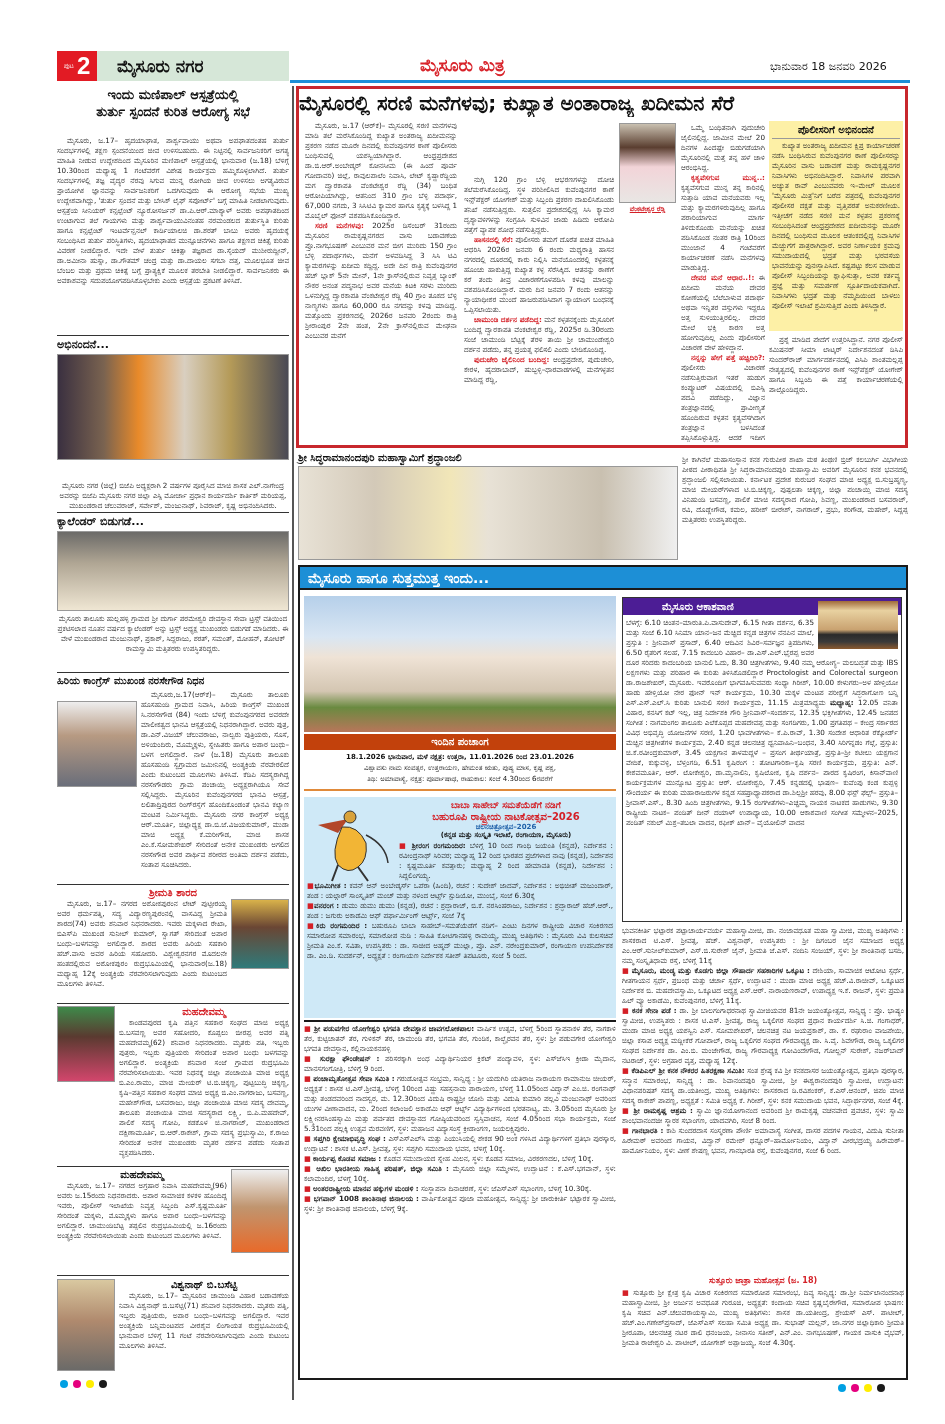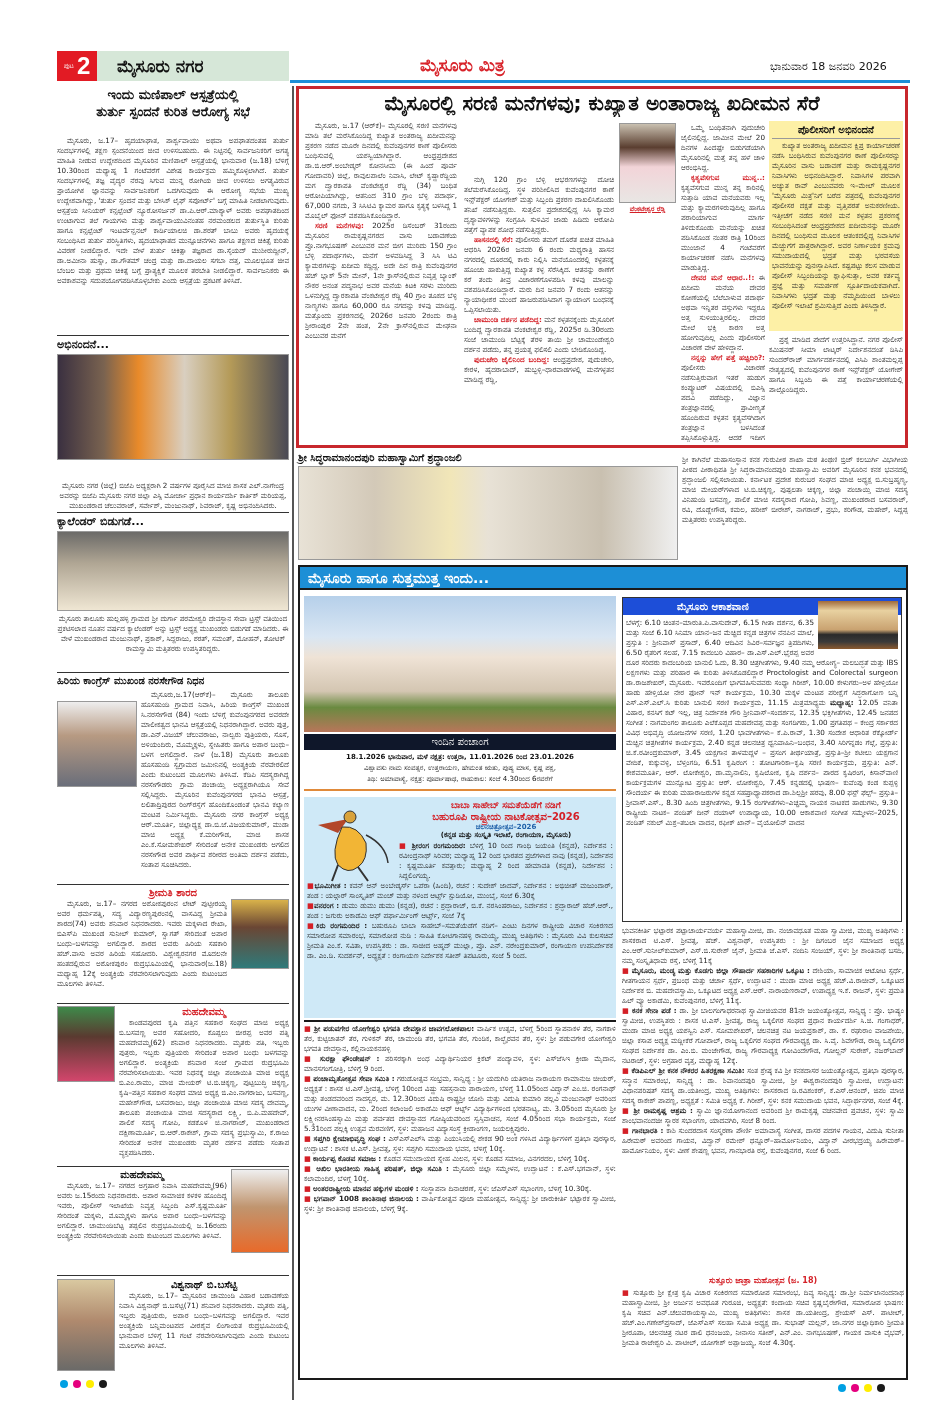--- a/index.html
+++ b/index.html
@@ -93,21 +93,21 @@
 <div class="abs" style="left:60px;top:1380px;display:flex;gap:5px">
   <span style="width:8px;height:8px;border-radius:50%;background:#00a0e3"></span>
     <span style="width:8px;height:8px;border-radius:50%;background:#e5007e"></span>
     <span style="width:8px;height:8px;border-radius:50%;background:#ffed00"></span>
     <span style="width:8px;height:8px;border-radius:50%;background:#1a1a1a"></span>
 </div>
 
 <div class="abs" style="left:292px;top:86px;width:2px;height:1314px;background:#555"></div>
 
 <div class="abs box-red" style="left:296px;top:86px;width:612px;height:362px">
-  <div style="font-size:20px;font-weight:bold;text-align:center;line-height:28px;white-space:nowrap;overflow:hidden">ಮೈಸೂರಲ್ಲಿ ಸರಣಿ ಮನೆಗಳವು; ಕುಖ್ಯಾತ ಅಂತಾರಾಜ್ಯ ಖದೀಮನ ಸೆರೆ</div>
+  <div style="font-size:20px;font-weight:bold;line-height:28px;white-space:nowrap;overflow:hidden">ಮೈಸೂರಲ್ಲಿ ಸರಣಿ ಮನೆಗಳವು; ಕುಖ್ಯಾತ ಅಂತಾರಾಜ್ಯ ಖದೀಮನ ಸೆರೆ</div>
   <div class="txt" style="position:absolute;left:6px;top:32px;width:152px;height:322px;overflow:hidden">
     <p>ಮೈಸೂರು, ಜ.17 (ಆರ್‌ಕೆ)– ಮೈಸೂರಲ್ಲಿ ಸರಣಿ ಮನೆಗಳವು ಮಾಡಿ ತಲೆ ಮರೆಸಿಕೊಂಡಿದ್ದ ಕುಖ್ಯಾತ ಅಂತರಾಜ್ಯ ಖದೀಮನನ್ನು ಪ್ರಕರಣ ನಡೆದ ಮೂರೇ ದಿನದಲ್ಲಿ ಕುವೆಂಪುನಗರ ಠಾಣೆ ಪೊಲೀಸರು ಬಂಧಿಸುವಲ್ಲಿ ಯಶಸ್ವಿಯಾಗಿದ್ದಾರೆ. ಆಂಧ್ರಪ್ರದೇಶದ ಡಾ.ಬಿ.ಆರ್.ಅಂಬೇಡ್ಕರ್ ಕೋನಸೀಮ (ಈ ಹಿಂದೆ ಪೂರ್ವ ಗೋದಾವರಿ) ಜಿಲ್ಲೆ, ರಾವುಲಪಾಲೆಂ ನಿವಾಸಿ, ಲೇಟ್ ಕೃಷ್ಣಾರೆಡ್ಡಿಯ ಮಗ ದ್ವಾರಕಾಪತಿ ವೆಂಕಟೇಶ್ವರ ರೆಡ್ಡಿ (34) ಬಂಧಿತ ಆರೋಪಿಯಾಗಿದ್ದು, ಆತನಿಂದ 310 ಗ್ರಾಂ ಬೆಳ್ಳಿ ಪದಾರ್ಥ, 67,000 ನಗದು, 3 ಸಿಸಿಟಿವಿ ಕ್ಯಾಮರ ಹಾಗೂ ಕೃತ್ಯಕ್ಕೆ ಬಳಸಿದ್ದ 1 ಮೊಬೈಲ್ ಫೋನ್ ವಶಪಡಿಸಿಕೊಂಡಿದ್ದಾರೆ.</p>
     <p><span class="red">ಸರಣಿ ಮನೆಗಳವು:</span> <span>2025ರ ಡಿಸೆಂಬರ್ 31ರಂದು ಮೈಸೂರಿನ ರಾಮಕೃಷ್ಣನಗರದ ವಾಸು ಬಡಾವಣೆಯ ಪ್ರೊ.ನಾಗಭೂಷಣ್ ಎಂಬುವರ ಮನೆ ಬೀಗ ಮುರಿದು 150 ಗ್ರಾಂ ಬೆಳ್ಳಿ ಪದಾರ್ಥಗಳು, ಮನೆಗೆ ಅಳವಡಿಸಿದ್ದ 3 ಸಿಸಿ ಟಿವಿ ಕ್ಯಾಮರಗಳನ್ನು ಖದೀಮ ಕದ್ದಿದ್ದ. ಅದೇ ದಿನ ರಾತ್ರಿ ಕುವೆಂಪುನಗರ ಹೆಚ್ ಬ್ಲಾಕ್ 5ನೇ ಮೇನ್, 1ನೇ ಕ್ರಾಸ್‌ನಲ್ಲಿರುವ ನಿವೃತ್ತ ಬ್ಯಾಂಕ್ ನೌಕರ ಅನಂತ ಪದ್ಮನಾಭ ಅವರ ಮನೆಯ ಕಿಟಕಿ ಸರಳು ಮುರಿದು ಒಳನುಗ್ಗಿದ್ದ ದ್ವಾರಕಾಪತಿ ವೆಂಕಟೇಶ್ವರ ರೆಡ್ಡಿ 40 ಗ್ರಾಂ ತೂಕದ ಬೆಳ್ಳಿ ನಾಣ್ಯಗಳು ಹಾಗೂ 60,000 ರೂ ನಗದನ್ನು ಕಳವು ಮಾಡಿದ್ದ. ಮತ್ತೊಂದು ಪ್ರಕರಣದಲ್ಲಿ 2026ರ ಜನವರಿ 2ರಂದು ರಾತ್ರಿ ಶ್ರೀರಾಂಪುರ 2ನೇ ಹಂತ, 2ನೇ ಕ್ರಾಸ್‌ನಲ್ಲಿರುವ ಮೇಘನಾ ಎಂಬುವರ ಮನೆಗೆ</span></p>
   </div>
   <div class="txt" style="position:absolute;left:165px;top:86px;width:150px;height:268px;overflow:hidden">
     <p>ನುಗ್ಗಿ 120 ಗ್ರಾಂ ಬೆಳ್ಳಿ ಆಭರಣಗಳನ್ನು ದೋಚಿ ತಲೆಮರೆಸಿಕೊಂಡಿದ್ದ. ಸ್ಥಳ ಪರಿಶೀಲಿಸಿದ ಕುವೆಂಪುನಗರ ಠಾಣೆ ಇನ್ಸ್‌ಪೆಕ್ಟರ್ ಯೋಗೇಶ್ ಮತ್ತು ಸಿಬ್ಬಂದಿ ಪ್ರಕರಣ ದಾಖಲಿಸಿಕೊಂಡು ತನಿಖೆ ನಡೆಸುತ್ತಿದ್ದರು. ಸುತ್ತಲಿನ ಪ್ರದೇಶದಲ್ಲಿದ್ದ ಸಿಸಿ ಕ್ಯಾಮರ ದೃಶ್ಯಾವಳಿಗಳನ್ನು ಸಂಗ್ರಹಿಸಿ ಸುಳಿವಿನ ಜಾಡು ಹಿಡಿದು ಆರೋಪಿ ಪತ್ತೆಗೆ ವ್ಯಾಪಕ ಶೋಧ ನಡೆಸುತ್ತಿದ್ದರು.</p>
     <p><span class="red">ಹಾಸನದಲ್ಲಿ ಸೆರೆ:</span> <span>ಪೊಲೀಸರು ತಮಗೆ ದೊರೆತ ಖಚಿತ ಮಾಹಿತಿ ಆಧರಿಸಿ 2026ರ ಜನವರಿ 6 ರಂದು ಮಧ್ಯರಾತ್ರಿ ಹಾಸನ ನಗರದಲ್ಲಿ ದೂರದಲ್ಲಿ ಕಾರು ನಿಲ್ಲಿಸಿ ಮನೆಯೊಂದರಲ್ಲಿ ಕಳ್ಳತನಕ್ಕೆ ಹೊಂಚು ಹಾಕುತ್ತಿದ್ದ ಕುಖ್ಯಾತ ಕಳ್ಳ ಸೆರೆಸಿಕ್ಕಿದ. ಆತನನ್ನು ಠಾಣೆಗೆ ಕರೆ ತಂದು ತೀವ್ರ ವಿಚಾರಣೆಗೊಳಪಡಿಸಿ ಕಳವು ಮಾಲನ್ನು ವಶಪಡಿಸಿಕೊಂಡಿದ್ದಾರೆ. ಮರು ದಿನ ಜನವರಿ 7 ರಂದು ಆತನನ್ನು ನ್ಯಾಯಾಧೀಶರ ಮುಂದೆ ಹಾಜರುಪಡಿಸಿದಾಗ ನ್ಯಾಯಾಂಗ ಬಂಧನಕ್ಕೆ ಒಪ್ಪಿಸಲಾಯಿತು.</span></p>
     <p><span class="red">ಚಾಮುಂಡಿ ದರ್ಶನ ಪಡೆದಿದ್ದ:</span> <span>ಮನೆ ಕಳ್ಳತನಕ್ಕೆಂದು ಮೈಸೂರಿಗೆ ಬಂದಿದ್ದ ದ್ವಾರಕಾಪತಿ ವೆಂಕಟೇಶ್ವರ ರೆಡ್ಡಿ, 2025ರ ಡಿ.30ರಂದು ಸಂಜೆ ಚಾಮುಂಡಿ ಬೆಟ್ಟಕ್ಕೆ ತೆರಳಿ ತಾಯಿ ಶ್ರೀ ಚಾಮುಂಡೇಶ್ವರಿ ದರ್ಶನ ಪಡೆದು, ತನ್ನ ಪ್ರಯತ್ನ ಫಲಿಸಲಿ ಎಂದು ಬೇಡಿಕೊಂಡಿದ್ದ.</span></p>
     <p><span class="red">ಪುದುಚೇರಿ ಜೈಲಿನಿಂದ ಬಂದಿದ್ದ:</span> <span>ಆಂಧ್ರಪ್ರದೇಶ, ಪುದುಚೇರಿ, ಕೇರಳ, ಹೈದರಾಬಾದ್, ಹುಬ್ಬಳ್ಳಿ–ಧಾರವಾಡಗಳಲ್ಲಿ ಮನೆಗಳ್ಳತನ ಮಾಡಿದ್ದ ರೆಡ್ಡಿ,</span></p>
   </div>
@@ -134,21 +134,21 @@
 <div class="abs" style="left:298px;top:452px;width:380px">
   <div style="font-size:10px;font-weight:bold">ಶ್ರೀ ಸಿದ್ಧರಾಮಾನಂದಪುರಿ ಮಹಾಸ್ವಾಮಿಗೆ ಶ್ರದ್ಧಾಂಜಲಿ</div>
   <div class="photo" style="height:94px;margin-top:2px;background:linear-gradient(90deg,#e8e2d6,#d3c9b8 20%,#f1e6b8 40%,#e8e2d6 50%,#c9c0b0 80%,#efefef)"></div>
 </div>
 <div class="txt abs" style="left:682px;top:455px;width:226px;height:108px;overflow:hidden"><span>ಶ್ರೀ ಕಾಗಿನೆಲೆ ಮಹಾಸಂಸ್ಥಾನ ಕನಕ ಗುರುಪೀಠ ಶಾಖಾ ಮಠ ತಿಂಥಣಿ ಬ್ರಿಜ್ ಕಲಬುರ್ಗಿ ವಿಭಾಗೀಯ ಪೀಠದ ಪೀಠಾಧಿಪತಿ ಶ್ರೀ ಸಿದ್ಧರಾಮಾನಂದಪುರಿ ಮಹಾಸ್ವಾಮಿ ಅವರಿಗೆ ಮೈಸೂರಿನ ಕನಕ ಭವನದಲ್ಲಿ ಶ್ರದ್ಧಾಂಜಲಿ ಸಲ್ಲಿಸಲಾಯಿತು. ಕರ್ನಾಟಕ ಪ್ರದೇಶ ಕುರುಬರ ಸಂಘದ ಮಾಜಿ ಅಧ್ಯಕ್ಷ ಬಿ.ಸುಬ್ರಹ್ಮಣ್ಯ, ಮಾಜಿ ಮೇಯರ್‌ಗಳಾದ ಟಿ.ಬಿ.ಚಿಕ್ಕಣ್ಣ, ಪುಷ್ಪಲತಾ ಚಿಕ್ಕಣ್ಣ, ಜಿಲ್ಲಾ ಪಂಚಾಯ್ತಿ ಮಾಜಿ ಸದಸ್ಯ ವಿನಿಹುಂಡಿ ಬಸವಣ್ಣ, ಪಾಲಿಕೆ ಮಾಜಿ ಸದಸ್ಯರಾದ ಗೋಪಿ, ಶಿವಣ್ಣ, ಮುಖಂಡರಾದ ಬಸವರಾಜ್, ರವಿ, ದೊಡ್ಡೇಗೌಡ, ಕಮಲ, ಹರೀಶ್ ಬೀರೇಶ್, ನಾಗರಾಜ್, ಪ್ರಭು, ಕರಿಗೌಡ, ಮಹೇಶ್, ಸಿದ್ದಪ್ಪ ಮತ್ತಿತರರು ಉಪಸ್ಥಿತರಿದ್ದರು.</span></div>
 
 <div class="abs" style="left:298px;top:565px;width:610px;height:25px;background:#1d8fd6;color:#fff;font-size:14px;font-weight:bold;padding:3px 8px;border:2px solid #1a1a1a">ಮೈಸೂರು ಹಾಗೂ ಸುತ್ತಮುತ್ತ ಇಂದು...</div>
 <div class="abs" style="left:298px;top:590px;width:610px;height:790px;border:2px solid #1a1a1a;border-top:none"></div>
 
 <div class="abs" style="left:304px;top:596px;width:312px;height:136px;background:linear-gradient(180deg,#b6d0ea 0%,#d9e6f3 30%,#efe3d6 45%,#d4c6b2 70%,#6a8a40 82%,#b8765a 100%)"></div>
-<div class="abs" style="left:304px;top:734px;width:312px;height:16px;background:#0f172a;color:#fff;font-size:10px;font-weight:normal;text-align:center;line-height:16px">ಇಂದಿನ ಪಂಚಾಂಗ</div>
+<div class="abs" style="left:304px;top:734px;width:312px;height:16px;background:#c2410c;color:#fff;font-size:10px;font-weight:bold;text-align:center;line-height:16px">ಇಂದಿನ ಪಂಚಾಂಗ</div>
 <div class="abs" style="left:304px;top:752px;width:312px;font-size:7px;line-height:11px;text-align:center;border-bottom:2px solid #e08a3a;padding-bottom:4px">
   <div style="font-weight:bold">18.1.2026 ಭಾನುವಾರ, ಮಳೆ ನಕ್ಷತ್ರ: ಉತ್ತರಾ, 11.01.2026 ರಿಂದ 23.01.2026</div>
   <div>ವಿಶ್ವಾವಸು ನಾಮ ಸಂವತ್ಸರ, ಉತ್ತರಾಯಣ, ಹೇಮಂತ ಋತು, ಪುಷ್ಯ ಮಾಸ, ಕೃಷ್ಣ ಪಕ್ಷ,</div>
   <div>ತಿಥಿ: ಅಮಾವಾಸ್ಯೆ, ನಕ್ಷತ್ರ: ಪೂರ್ವಾಷಾಢ, ರಾಹುಕಾಲ: ಸಂಜೆ 4.30ರಿಂದ 6ರವರೆಗೆ</div>
 </div>
 
 <div class="abs" style="left:304px;top:797px;width:312px;height:221px;background:#cfe9f7;padding:3px">
   <svg style="position:absolute;left:4px;top:8px" width="88" height="80" viewBox="0 0 88 80">
     <path d="M10 20 L40 14 L30 28 Z" fill="#b3472a"></path>
     <circle cx="42" cy="12" r="6" fill="#d9a23a" stroke="#333"></circle>
@@ -169,28 +169,28 @@
     <p style="text-indent:0"><b style="color:#d42027">■</b><b>ಕಿರು ರಂಗಮಂದಿರ :</b> <span>ಬಹುರೂಪಿ ಬಾಬಾ ಸಾಹೇಬ್–ಸಮತೆಯೆಡೆಗೆ ನಡಿಗೆ– ಎಂಟು ದಿನಗಳ ರಾಷ್ಟ್ರೀಯ ವಿಚಾರ ಸಂಕಿರಣದ ಸಮಾರೋಪ ಸಮಾರಂಭ, ಸಮಾರೋಪ ನುಡಿ : ಸಾಹಿತಿ ಕೋಟಿಗಾನಹಳ್ಳಿ ರಾಮಯ್ಯ, ಮುಖ್ಯ ಅತಿಥಿಗಳು : ಮೈಸೂರು ವಿವಿ ಕುಲಸಚಿವೆ ಶ್ರೀಮತಿ ಎಂ.ಕೆ. ಸವಿತಾ, ಉಪಸ್ಥಿತರು : ಡಾ. ಸಾಜೀದ ಅಹ್ಮದ್ ಮುಲ್ಲಾ, ಪ್ರೊ. ಎನ್. ನರೇಂದ್ರಕುಮಾರ್, ರಂಗಾಯಣ ಉಪನಿರ್ದೇಶಕ ಡಾ. ಎಂ.ಡಿ. ಸುದರ್ಶನ್, ಅಧ್ಯಕ್ಷತೆ : ರಂಗಾಯಣ ನಿರ್ದೇಶಕ ಸತೀಶ್ ತಿಪಟೂರು, ಸಂಜೆ 5 ರಿಂದ.</span></p>
   </div>
 </div>
 <div class="abs" style="left:304px;top:1020px;width:312px;height:2px;background:#1a1a1a"></div>
 
 <div class="txt abs" style="left:304px;top:1024px;width:312px;height:350px;overflow:hidden">
   <p style="text-indent:0"><b style="color:#d42027">■</b> <b>ಶ್ರೀ ಪಡುವಗೇರ ಯೋಗೇಶ್ವರಿ ಭಗವತಿ ದೇವಸ್ಥಾನ ಜಾವಗಲೋಕಪಾಲ:</b> <span>ವಾರ್ಷಿಕ ಉತ್ಸವ, ಬೆಳಿಗ್ಗೆ 5ರಿಂದ ಸ್ಥಾಪನಾಕಳ ತೆರ, ನಾಗಕಾಳಿ ತೆರ, ಕುಟ್ಟಿಚಾತನ್ ತೆರ, ಗುಳಿಕನ್ ತೆರ, ಚಾಮುಂಡಿ ತೆರ, ಭಗವತಿ ತೆರ, ಗುಂಡಿಕ, ಕಾಲ್ಭೈರವನ ತೆರ, ಸ್ಥಳ: ಶ್ರೀ ಪಡುವಗೇರ ಯೋಗೇಶ್ವರಿ ಭಗವತಿ ದೇವಸ್ಥಾನ, ಕೆಲ್ಲಿನಾಯಕನಹಳ್ಳಿ</span></p>
   <p style="text-indent:0"><b style="color:#d42027">■</b> <b>ಸುರಕ್ಷಾ ಫೌಂಡೇಷನ್ :</b> <span>ಪರಿಸರಕ್ಕಾಗಿ ಅಂಧ ವಿದ್ಯಾರ್ಥಿನಿಯರ ಕ್ರಿಕೆಟ್ ಪಂದ್ಯಾವಳಿ, ಸ್ಥಳ: ಎಸ್‌ಜೆಸಿಇ ಕ್ರೀಡಾ ಮೈದಾನ, ಮಾನಸಗಂಗೋತ್ರಿ, ಬೆಳಿಗ್ಗೆ 9 ರಿಂದ.</span></p>
   <p style="text-indent:0"><b style="color:#d42027">■</b> <b>ಪಂಚಾಮೃತೋತ್ಸವ ಸೇವಾ ಸಮಿತಿ :</b> <span>ಗರುಡೋತ್ಸವ ಸಂಭ್ರಮ, ಸಾನ್ನಿಧ್ಯ : ಶ್ರೀ ಯದುಗಿರಿ ಯತಿರಾಜ ನಾರಾಯಣ ರಾಮಾನುಜ ಜೀಯರ್, ಅಧ್ಯಕ್ಷತೆ : ಶಾಸಕ ಟಿ.ಎಸ್.ಶ್ರೀವತ್ಸ, ಬೆಳಿಗ್ಗೆ 10ರಿಂದ ವಿಷ್ಣು ಸಹಸ್ರನಾಮ ಪಾರಾಯಣ, ಬೆಳಿಗ್ಗೆ 11.05ರಿಂದ ವಿದ್ವಾನ್ ಎಂ.ಜಿ. ರಂಗನಾಥ್ ಮತ್ತು ತಂಡದವರಿಂದ ನಾದಸ್ವರ, ಮ. 12.30ರಿಂದ ವಿದುಷಿ ರಾಷ್ಟ್ರಶ್ರೀ ಜೋಶಿ ಮತ್ತು ವಿದುಷಿ ಕುಮಾರಿ ಪಲ್ಲವಿ ಮಂಜುನಾಥ್ ಅವರಿಂದ ಯುಗಳ ವೀಣಾವಾದನ, ಮ. 2ರಿಂದ ಕಲಾಂಜಲಿ ಅಕಾಡೆಮಿ ಆಫ್ ಆರ್ಟ್ಸ್ ವಿದ್ಯಾರ್ಥಿಗಳಿಂದ ಭರತನಾಟ್ಯ, ಮ. 3.05ರಿಂದ ಮೈಸೂರು ಶ್ರೀ ಲಕ್ಷ್ಮೀನರಸಿಂಹಸ್ವಾಮಿ ಮತ್ತು ಪರ್ವತದ ದೇವಸ್ಥಾನದ ಗೋಷ್ಠಿಯವರಿಂದ ಸ್ವಸ್ತಿವಾಚನ, ಸಂಜೆ 4.05ರಿಂದ ಸಭಾ ಕಾರ್ಯಕ್ರಮ, ಸಂಜೆ 5.31ರಿಂದ ಪಲ್ಲಕ್ಕಿ ಉತ್ಸವ ಮೆರವಣಿಗೆ, ಸ್ಥಳ: ಮಹಾಜನ ವಿದ್ಯಾಸಂಸ್ಥೆ ಕ್ರೀಡಾಂಗಣ, ಜಯಲಕ್ಷ್ಮಿಪುರಂ.</span></p>
   <p style="text-indent:0"><b style="color:#d42027">■</b> <b>ಸಪ್ತಗಿರಿ ಕ್ಷೇಮಾಭಿವೃದ್ಧಿ ಸಂಘ :</b> <span>ಎಸ್‌ಎಸ್‌ಎಲ್‌ಸಿ ಮತ್ತು ಪಿಯುಸಿಯಲ್ಲಿ ಶೇಕಡ 90 ಅಂಕ ಗಳಿಸಿದ ವಿದ್ಯಾರ್ಥಿಗಳಿಗೆ ಪ್ರತಿಭಾ ಪುರಸ್ಕಾರ, ಉದ್ಘಾಟನೆ : ಶಾಸಕ ಟಿ.ಎಸ್. ಶ್ರೀವತ್ಸ, ಸ್ಥಳ: ಸಪ್ತಗಿರಿ ಸಮುದಾಯ ಭವನ, ಬೆಳಿಗ್ಗೆ 10ಕ್ಕೆ.</span></p>
-  <p style="text-indent:0"><b style="color:#d42027">■</b> <b>ಕಾರ್ಯಪ್ಪ ಕೊಡವ ಸಮಾಜ :</b> <span>ಕೊಡವ ಸಮುದಾಯದ ಸ್ನೇಹ ಮಿಲನ, ಸ್ಥಳ: ಕೊಡವ ಸಮಾಜ, ವಿನಗರದಲ, ಬೆಳಿಗ್ಗೆ 10ಕ್ಕೆ.</span></p>
+  <p style="text-indent:0"><b style="color:#d42027">■</b> <b>ಕಾರ್ಯಪ್ಪ ಕೊಡವ ಸಮಾಜ :</b> <span>ಕೊಡವ ಸಮುದಾಯದ ಸ್ನೇಹ ಮಿಲನ, ಸ್ಥಳ: ಕೊಡವ ಸಮಾಜ, ವಿರಕರಣದಲ, ಬೆಳಿಗ್ಗೆ 10ಕ್ಕೆ.</span></p>
   <p style="text-indent:0"><b style="color:#d42027">■</b> <b>ಅಖಿಲ ಭಾರತೀಯ ಸಾಹಿತ್ಯ ಪರಿಷತ್, ಜಿಲ್ಲಾ ಸಮಿತಿ :</b> <span>ಮೈಸೂರು ಜಿಲ್ಲಾ ಸಮ್ಮೇಳನ, ಉದ್ಘಾಟನೆ : ಕೆ.ಎಸ್.ಭಗವಾನ್, ಸ್ಥಳ: ಕಲಾಮಂದಿರ, ಬೆಳಿಗ್ಗೆ 10ಕ್ಕೆ.</span></p>
   <p style="text-indent:0"><b style="color:#d42027">■</b> <b>ಅಂತರರಾಷ್ಟ್ರೀಯ ಮಾನವ ಹಕ್ಕುಗಳ ಮಂಡಳಿ :</b> <span>ಸಂಸ್ಥಾಪನಾ ದಿನಾಚರಣೆ, ಸ್ಥಳ: ಜೆಎಸ್‌ಎಸ್ ಸಭಾಂಗಣ, ಬೆಳಿಗ್ಗೆ 10.30ಕ್ಕೆ.</span></p>
   <p style="text-indent:0"><b style="color:#d42027">■</b> <b>ಭಗವಾನ್ 1008 ಶಾಂತಿನಾಥ ಜಿನಾಲಯ :</b> <span>ವಾರ್ಷಿಕೋತ್ಸವ ಪೂಜಾ ಮಹೋತ್ಸವ, ಸಾನ್ನಿಧ್ಯ: ಶ್ರೀ ಚಾರುಕೀರ್ತಿ ಭಟ್ಟಾರಕ ಸ್ವಾಮೀಜಿ, ಸ್ಥಳ: ಶ್ರೀ ಶಾಂತಿನಾಥ ಜಿನಾಲಯ, ಬೆಳಿಗ್ಗೆ 9ಕ್ಕೆ.</span></p>
 </div>
 
 <div class="abs" style="left:622px;top:597px;width:280px;height:325px;border:1px solid #333">
-  <div style="background:#1d4ed8;color:#fff;font-size:10px;font-weight:bold;height:17px;line-height:17px;padding-left:54px">ಮೈಸೂರು ಆಕಾಶವಾಣಿ</div>
+  <div style="background:#4c1d95;color:#fff;font-size:10px;font-weight:bold;height:17px;line-height:17px;padding-left:39px">ಮೈಸೂರು ಆಕಾಶವಾಣಿ</div>
   <div style="position:absolute;right:3px;top:3px;width:80px;height:48px;background:linear-gradient(180deg,#a06a3a,#e8d1a0 20%,#c9a270 60%,#2a2a2a 70%,#3a3a3a 85%,#8a5a30)"></div>
   <div class="txt" style="padding:3px;height:303px;overflow:hidden">
     <div style="float:right;width:84px;height:36px"></div>
     <span>ಬೆಳಗ್ಗೆ: 6.10 ಚಿಂತನ–ಮಾರುತಿ.ಪಿ.ವಾಸುದೇವ್, 6.15 ಗೀತಾ ದರ್ಶನ, 6.35 ಮತ್ತು ಸಂಜೆ 6.10 ಸಿನಿಮಾ ಯಾನ–ಜನ ಮೆಚ್ಚಿದ ಕನ್ನಡ ಚಿತ್ರಗಳ ನೆನಪಿನ ಮಾಲೆ, ಪ್ರಸ್ತುತಿ : ಶ್ರೀನಿವಾಸ್ ಪ್ರಸಾದ್, 6.40 ಆದಿವಿನ ಶಿವಿರ–ಸರ್ವಜ್ಞನ ತ್ರಿಪದಿಗಳು, 6.50 ರೈತರಿಗೆ ಸಲಹೆ, 7.15 ಕಾದಂಬರಿ ವಿಹಾರ– ಡಾ.ಎಸ್.ಎಲ್.ಭೈರಪ್ಪ ಅವರ ದೂರ ಸರಿದರು ಕಾದಂಬರಿಯ ಬಾನುಲಿ ಓದು, 8.30 ಚಿತ್ರಗೀತೆಗಳು, 9.40 ನಮ್ಮ ಆರೋಗ್ಯ– ಮಲಬದ್ಧತೆ ಮತ್ತು IBS ಲಕ್ಷಣಗಳು ಮತ್ತು ಪರಿಹಾರ ಈ ಕುರಿತು ತಿಳಿಸಿಕೊಡಲಿದ್ದಾರೆ Proctologist and Colorectal surgeon ಡಾ.ರಾಜಶೇಖರ್, ಮೈಸೂರು. ಇವರೊಂದಿಗೆ ಭಾಗವಹಿಸುವವರು ಸಂಧ್ಯಾ ಗಿರೀಶ್, 10.00 ಕೇಳುಗರು–ಅಳ ಹೇಳ್ತಿಯೋ ಹಾಡು ಹೇಳ್ತಿಯೋ ನೇರ ಫೋನ್ ಇನ್ ಕಾರ್ಯಕ್ರಮ, 10.30 ಮಕ್ಕಳ ಮಂಟಪ ಪರೀಕ್ಷೆಗೆ ಸಿದ್ಧರಾಗೋಣ ಬನ್ನಿ ಎಸ್.ಎಸ್.ಎಲ್.ಸಿ ಕುರಿತು ಬಾನುಲಿ ಸರಣಿ ಕಾರ್ಯಕ್ರಮ, 11.15 ಮಿತ್ರಮಾಧ್ಯಮ</span>
     <b>ಮಧ್ಯಾಹ್ನ:</b> <span>12.05 ವನಿತಾ ವಿಹಾರ, ಕನಸಿಗೆ ಕಟ್ ಇಲ್ಲ, ಚಿತ್ರ ನಿರ್ದೇಶಕಿ ಗೌರಿ ಶ್ರೀನಿವಾಸ್–ಸಂದರ್ಶನ, 12.35 ಭಕ್ತಿಗೀತೆಗಳು, 12.45 ಜನಪದ ಸಂಗೀತ : ನಾಗಮಂಗಲ ತಾಲೂಕು ಎಲೆಕೊಪ್ಪದ ಮಹದೇವಪ್ಪ ಮತ್ತು ಸಂಗಡಿಗರು, 1.00 ಪ್ರಗತಿಪಥ – ಕೇಂದ್ರ ಸರ್ಕಾರದ ವಿವಿಧ ಅಭಿವೃದ್ಧಿ ಯೋಜನೆಗಳ ಸರಣಿ, 1.20 ಭಾವಗೀತೆಗಳು– ಕೆ.ಪಿ.ರಾವ್, 1.30 ಸಂದೇಶ ಆಧಾರಿತ ರೆಕ್ಕೋರ್ಡ್ ಮೆಚ್ಚಿನ ಚಿತ್ರಗೀತೆಗಳ ಕಾರ್ಯಕ್ರಮ, 2.40 ಕನ್ನಡ ಚಲನಚಿತ್ರ ಧ್ವನಿವಾಹಿನಿ–ಬಂಧನ, 3.40 ಸಿರಿಗನ್ನಡಂ ಗೆಲ್ಗೆ, ಪ್ರಸ್ತುತಿ: ಜಿ.ಕೆ.ರವೀಂದ್ರಕುಮಾರ್, 3.45 ಯಕ್ಷಗಾನ ತಾಳಮದ್ದಳೆ – ಪ್ರಸಂಗ ತೀರ್ಥಯಾತ್ರೆ, ಪ್ರಸ್ತುತಿ–ಶ್ರೀ ಕಟೀಲು ಯಕ್ಷಗಾನ ವೇದಿಕೆ, ಕುಕ್ಕುವಳ್ಳಿ, ಬೆಳ್ತಂಗಡಿ, 6.51 ಕೃಷಿರಂಗ : ತೋಟಗಾರಿಕಾ–ಕೃಷಿ ಸರಣಿ ಕಾರ್ಯಕ್ರಮ, ಪ್ರಸ್ತುತಿ: ಎನ್. ಕೇಶವಮೂರ್ತಿ, ಆರ್. ಲೋಕೇಶ್ವರಿ, ಡಾ.ಮೃನಾಲಿನಿ, ಕೃಷಿಲೋಕ, ಕೃಷಿ ದರ್ಶನ– ಪಾರದ ಕೃಷಿರಂಗ, ಕಿಸಾನ್‌ವಾಣಿ ಕಾರ್ಯಕ್ರಮಗಳ ಮುನ್ನೋಟ ಪ್ರಸ್ತುತಿ: ಆರ್. ಲೋಕೇಶ್ವರಿ, 7.45 ಕನ್ನಡದಲ್ಲಿ ಭಾಷಣ– ಕುವೆಂಪು ಕಂಡ ಕುಪ್ಪಳ್ಳಿ ಸೌಂದರ್ಯ ಈ ಕುರಿತು ಮಹಾರಾಜರುಗಳ ಕನ್ನಡ ಸಹಪ್ರಾಧ್ಯಾಪಕರಾದ ಡಾ.ಶಿಲ್ಪಶ್ರೀ ಹರವು, 8.00 ಫಸ್ಟ್ ಫೆಲ್ಟ್– ಪ್ರಸ್ತುತಿ–ಶ್ರೀವಾಸ್.ಎಸ್., 8.30 ಹಿಂದಿ ಚಿತ್ರಗೀತೆಗಳು, 9.15 ರಂಗಗೀತೆಗಳು–ಎಚ್ಚಮ್ಮ ನಾಯಕ ನಾಟಕದ ಹಾಡುಗಳು, 9.30 ರಾಷ್ಟ್ರೀಯ ನಾಟಕ– ಪಂಡಿತ್ ದೀನ್ ದಯಾಳ್ ಉಪಾಧ್ಯಾಯ, 10.00 ಆಕಾಶವಾಣಿ ಸಂಗೀತ ಸಮ್ಮೇಳನ–2025, ಪಂಡಿತ್ ನಕುಲ್ ಮಿಶ್ರ–ತಬಲಾ ವಾದನ, ರಫೀಕ್ ಖಾನ್– ವೈಯೋಲಿನ್ ವಾದನ</span>
   </div>
 </div>
 
 <div class="txt abs" style="left:622px;top:926px;width:282px;height:270px;overflow:hidden">
   <p style="text-indent:0"><span>ಭುವನಕೀರ್ತಿ ಭಟ್ಟಾರಕ ಪಟ್ಟಾಚಾರ್ಯವರ್ಯ ಮಹಾಸ್ವಾಮೀಜಿ, ಡಾ. ನಂಜಾವಧೂತ ಮಹಾ ಸ್ವಾಮೀಜಿ, ಮುಖ್ಯ ಅತಿಥಿಗಳು : ಶಾಸಕರಾದ ಟಿ.ಎಸ್. ಶ್ರೀವತ್ಸ, ಹೆಚ್. ವಿಶ್ವನಾಥ್, ಉಪಸ್ಥಿತರು : ಶ್ರೀ ದಿಗಂಬರ ಜೈನ ಸಮಾಜದ ಅಧ್ಯಕ್ಷ ಎಂ.ಆರ್.ಸುನೀಲ್‌ಕುಮಾರ್, ಎಸ್.ಬಿ.ಸುರೇಶ್ ಜೈನ್, ಶ್ರೀಮತಿ ಜೆ.ಎಸ್. ನಂದಿನಿ ಸಂಜಯ್, ಸ್ಥಳ: ಶ್ರೀ ಶಾಂತಿನಾಥ ಬಸದಿ, ನಮ್ಮ ಸಂಸ್ಕೃತಿಧಾಮ ರಸ್ತೆ, ಬೆಳಿಗ್ಗೆ 11ಕ್ಕೆ</span></p>

